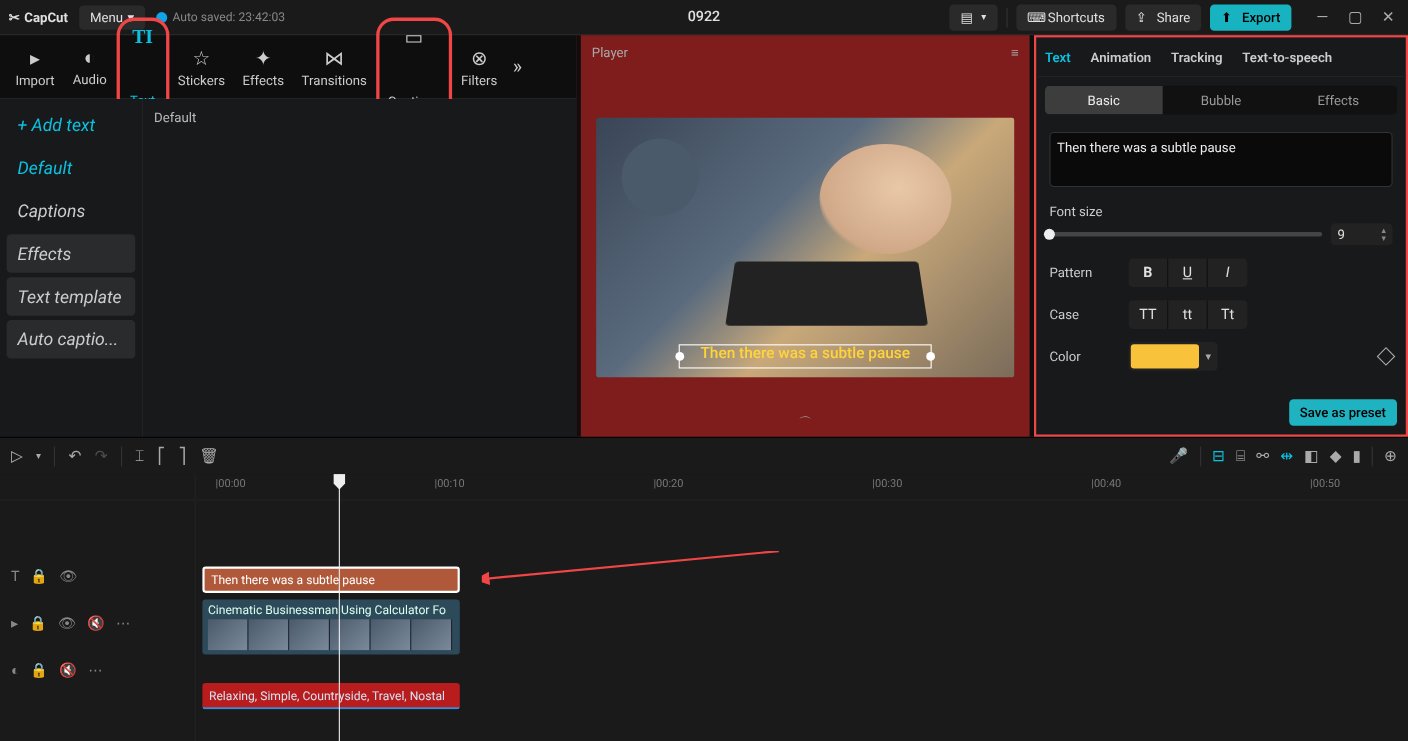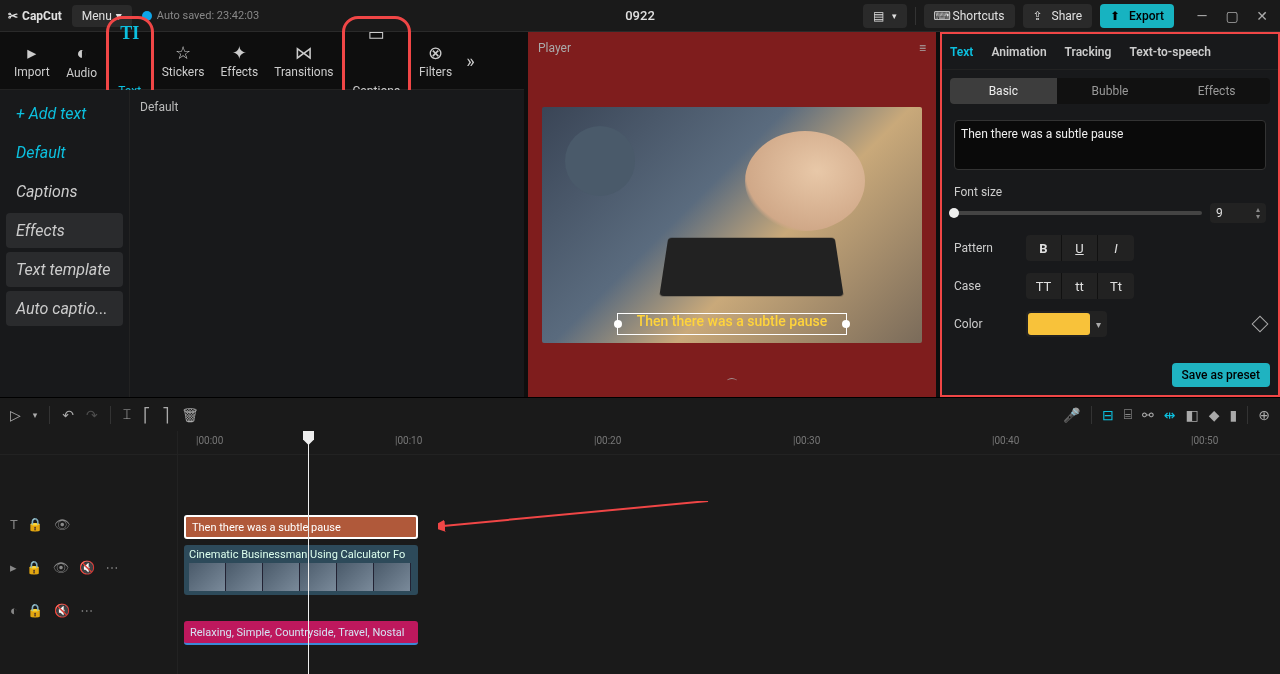--- a/index.html
+++ b/index.html
@@ -92,21 +92,21 @@
 .playhead{position:absolute;left:130px;top:0;bottom:0;width:1px;background:#eee;z-index:5;}
 .playhead::before{content:"";position:absolute;top:0;left:-5px;width:11px;height:14px;background:#eee;clip-path:polygon(0 0,100% 0,100% 60%,50% 100%,0 60%);}
 .track-row{height:30px;display:flex;align-items:center;padding:0 10px;gap:10px;color:#888;}
 .track-row.tall{height:56px;}
 .track-ico{font-size:13px;}
 .clip{position:absolute;height:24px;border-radius:3px;display:flex;align-items:center;padding:0 6px;font-size:11px;overflow:hidden;}
 .clip.text{top:84px;left:6px;width:234px;background:#b0593a;border:2px solid #fff;color:#fff;}
 .clip.video{top:114px;left:6px;width:234px;height:50px;background:#2d4a5a;color:#dfe;flex-direction:column;align-items:flex-start;justify-content:flex-start;padding:3px 5px;}
 .clip.video .thumbs{display:flex;gap:0;margin-top:2px;}
 .clip.video .thumbs div{width:37px;height:28px;background:linear-gradient(135deg,#4a5a6a,#7a8a9a);border-right:1px solid #223;}
-.clip.audio{top:190px;left:6px;width:234px;background:#be185d;color:#d5e5f5;border-bottom:2px solid #3a8ad8;}
+.clip.audio{top:190px;left:6px;width:234px;background:#b91c1c;color:#d5e5f5;border-bottom:2px solid #3a8ad8;}
 svg.arrow{position:absolute;top:70px;left:260px;}
 </style>
 </head>
 <body>
 
 <div class="titlebar">
   <div class="logo">
     <span>✂</span>
     <span>CapCut</span>
   </div>

